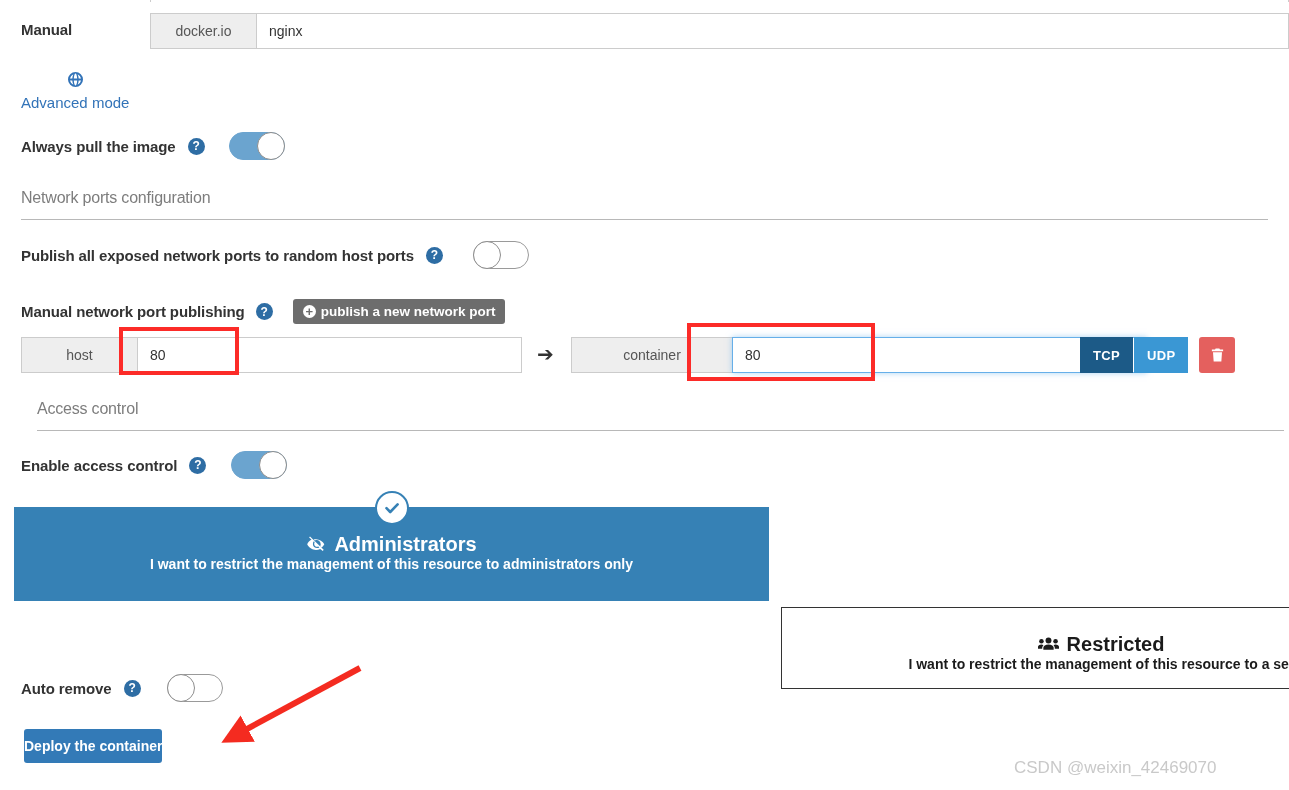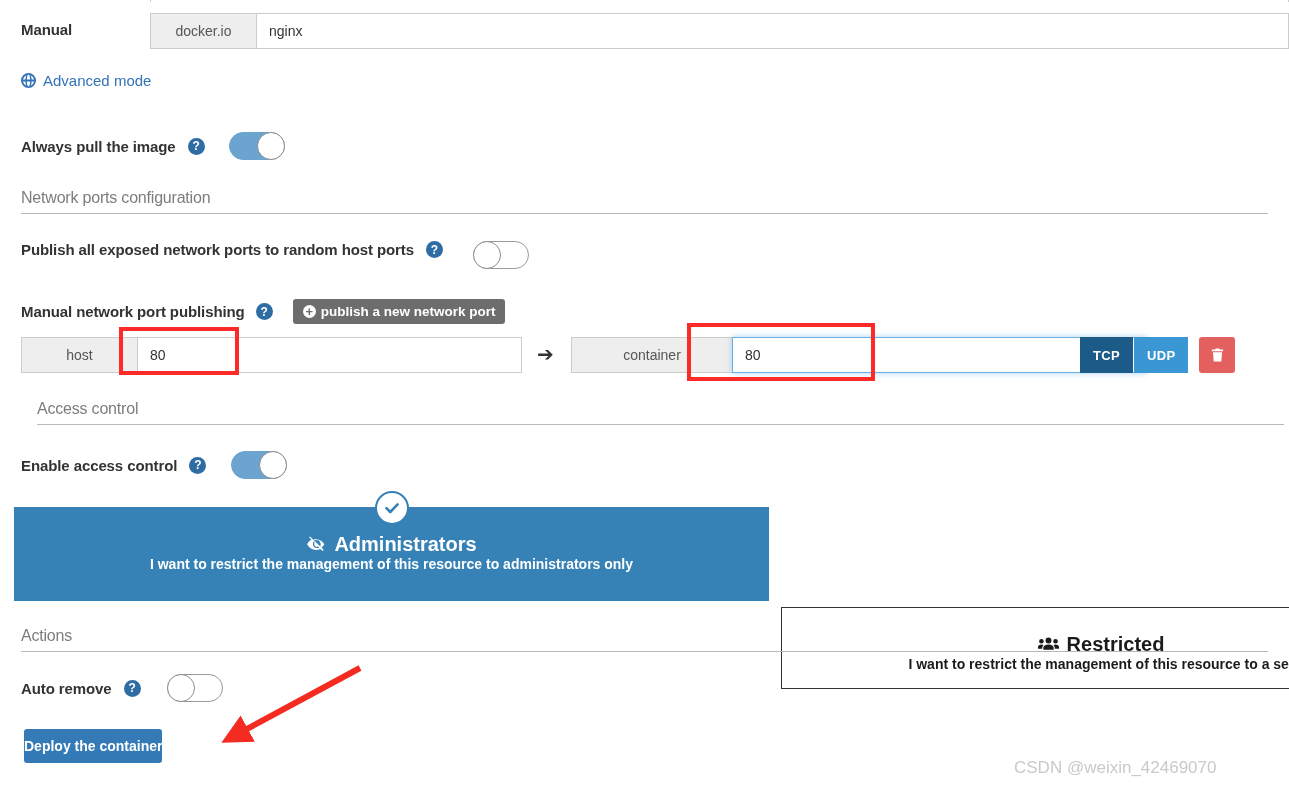--- a/index.html
+++ b/index.html
@@ -103,21 +103,21 @@
     border: 1px solid #8d8d8d;
   }
   .toggle.on  .knob { right: -1px; }
   .toggle.off .knob { left: -1px; }
 
   
   .section-head {
     font-size: 16px;
     color: #7d7d7d;
     font-weight: normal;
-    padding-bottom: 6px;
+    padding-bottom: 12px;
     border-bottom: 1px solid #b8b8b8;
     letter-spacing: -0.2px;
   }
 
   
   .btn {
     border: none;
     font-family: "Liberation Sans", sans-serif;
     cursor: pointer;
     display: inline-flex;
@@ -257,40 +257,40 @@
 
   <div class="cut-field abs" style="left:150px; top:-8px; width:1139px; height:10px;"></div>
 
   <div class="form-label abs" style="left:21px; top:21px;">Manual</div>
 
   <div class="input-group abs" style="left:150px; top:13px; width:1139px;">
     <div class="ig-prefix" style="width:106px;">docker.io</div>
     <div class="ig-field" title="e.g. nginx">nginx</div>
   </div>
 
-  <div class="globe-link abs" style="left:21px; top:72px;">
+  <div class="globe-link abs" style="left:21px; top:72px;flex-direction:column;">
     <span style="display:inline-flex;">
       <svg width="15" height="15" viewBox="0 0 16 16" fill="#3273b8">
         <path d="M8 0a8 8 0 100 16A8 8 0 008 0zm5.9 7H11.4c-.1-1.8-.5-3.4-1.1-4.6A6.5 6.5 0 0113.9 7zM8 1.5c.7 0 1.6 2 1.8 5.5H6.2C6.4 3.5 7.3 1.5 8 1.5zM5.7 2.4C5.1 3.6 4.7 5.2 4.6 7H2.1a6.5 6.5 0 013.6-4.6zM2.1 9h2.5c.1 1.8.5 3.4 1.1 4.6A6.5 6.5 0 012.1 9zM8 14.5c-.7 0-1.6-2-1.8-5.5h3.6c-.2 3.5-1.1 5.5-1.8 5.5zm2.3-.9c.6-1.2 1-2.8 1.1-4.6h2.5a6.5 6.5 0 01-3.6 4.6z"></path>
       </svg>
     </span>
     <span>Advanced mode</span>
   </div>
 
   <div class="abs" style="left:21px; top:132px; display:flex; align-items:center; gap:12px;">
     <span class="form-label">Always pull the image</span>
     <span class="help-icon">?</span>
     <span class="toggle on" style="margin-left:12px;">
         <span class="knob"></span>
       </span>
   </div>
 
   <div class="section-head abs" style="left:21px; top:189px; width:1247px;">Network ports configuration</div>
 
-  <div class="abs" style="left:21px; top:241px; display:flex; gap:12px;">
+  <div class="abs" style="left:21px; top:241px; display:flex; align-items:center; gap:12px;">
     <span class="form-label">Publish all exposed network ports to random host ports</span>
     <span class="help-icon">?</span>
     <span class="toggle off" style="margin-left:18px;">
         <span class="knob"></span>
       </span>
   </div>
 
   <div class="abs" style="left:21px; top:299px; display:flex; align-items:center; gap:11px;">
     <span class="form-label">Manual network port publishing</span>
     <span class="help-icon">?</span>
@@ -359,21 +359,20 @@
           <circle cx="18.4" cy="5.2" r="2.4"></circle>
           <path d="M11 8.4c-3.2 0-5.4 1.6-5.4 3.6V14h10.8v-2c0-2-2.2-3.6-5.4-3.6z"></path>
           <path d="M3.6 8.6C1.5 8.6 0 9.7 0 11v2h4.4v-1c0-1.1.5-2 1.3-2.7-.6-.4-1.3-.7-2.1-.7zM18.4 8.6c-.8 0-1.5.3-2.1.7.8.7 1.3 1.6 1.3 2.7v1H22v-2c0-1.3-1.5-2.4-3.6-2.4z"></path>
         </svg>
       </span>
       <span>Restricted</span>
     </div>
     <div class="ac-desc" style="color:#1b1b1b;">I want to restrict the management of this resource to a set</div>
   </div>
 
-  <div class="section-head abs" style="left:21px; top:627px; width:1247px;">Actions</div>
 
   <div class="abs" style="left:21px; top:674px; display:flex; align-items:center; gap:12px;">
     <span class="form-label">Auto remove</span>
     <span class="help-icon">?</span>
     <span class="toggle off" style="margin-left:14px;">
         <span class="knob"></span>
       </span>
   </div>
 
   <button class="btn btn-primary abs" style="left:24px; top:729px;">Deploy the container</button>

